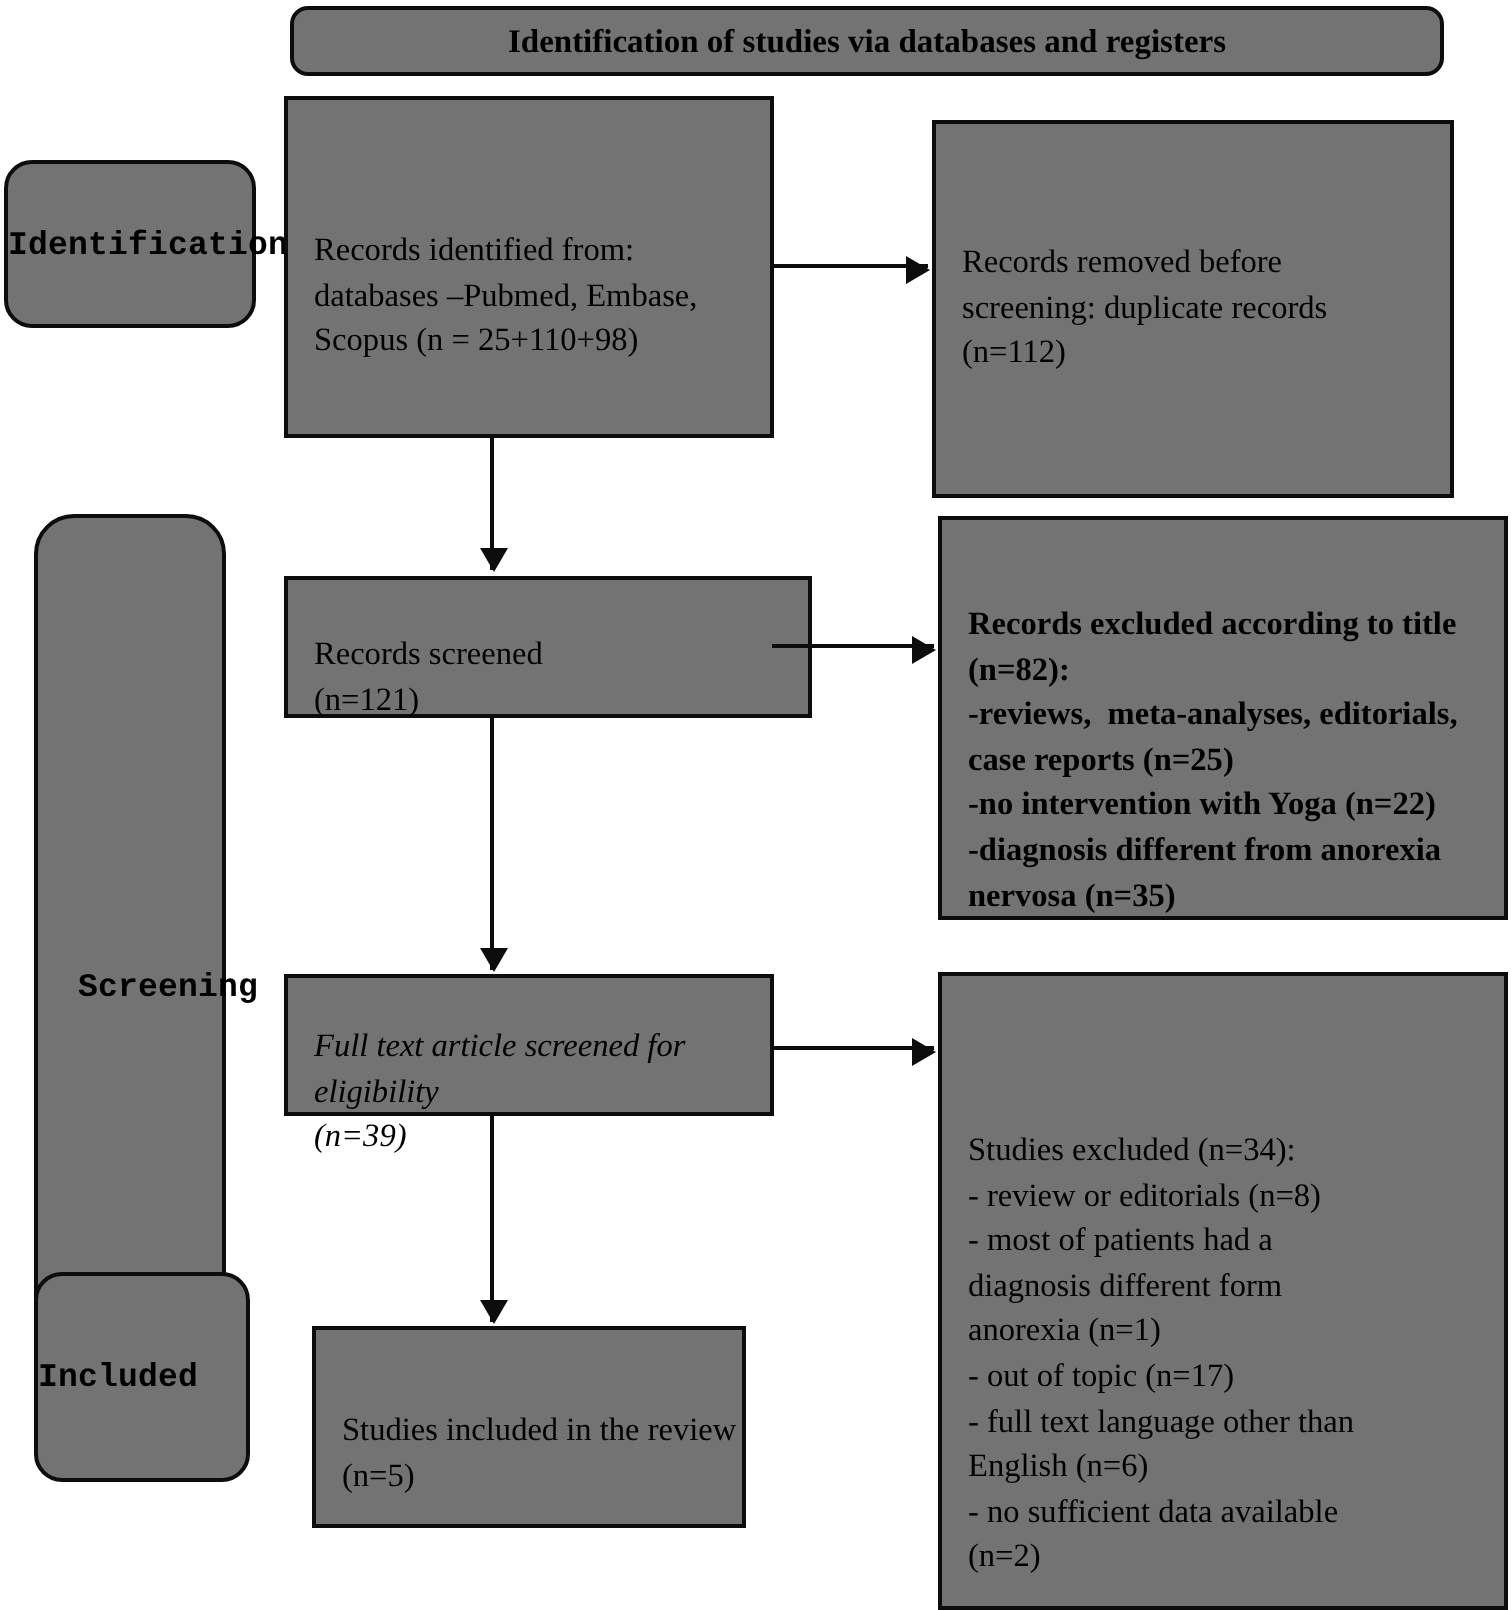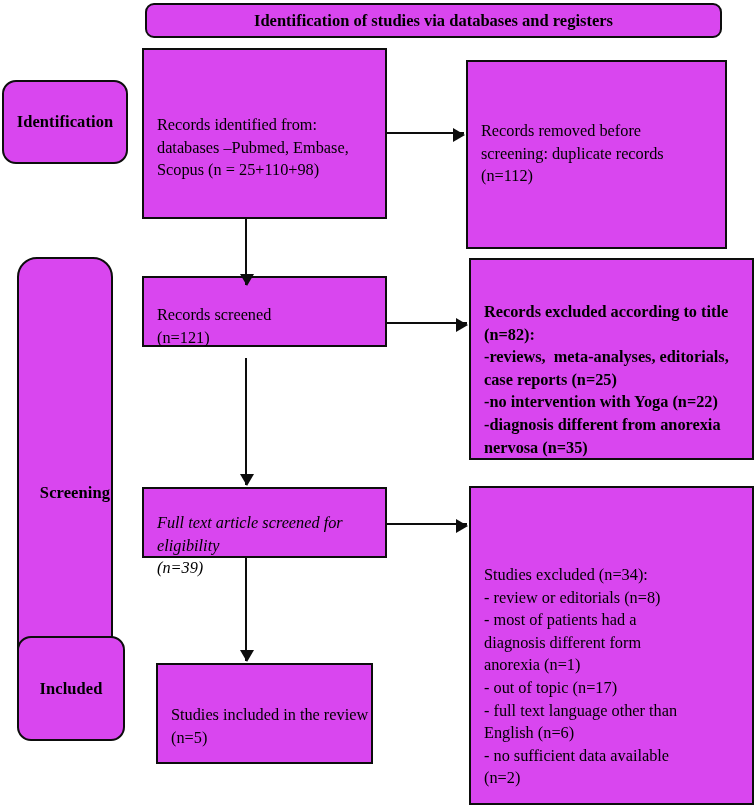--- a/index.html
+++ b/index.html
@@ -14,33 +14,34 @@
   #canvas {
     position: relative;
     width: 756px;
     height: 805px;
     background: #ffffff;
     overflow: hidden;
   }
   .box {
     position: absolute;
     box-sizing: border-box;
-    background: #d946ef;
+    background: #737373;
     border: 2.5px solid #0d0d0d;
   }
   .stage-label {
     border-radius: 14px;
     border-width: 2.5px;
     display: flex;
     align-items: center;
-    justify-content: center;
+    justify-content: flex-start;
     text-align: center;
     font-weight: bold;
     font-size: 16.5px;
     letter-spacing: 0.1px;
+    font-family: Liberation Mono, monospace;
   }
   .header-box {
     border-radius: 9px;
     display: flex;
     align-items: center;
     justify-content: center;
     font-weight: bold;
     font-size: 16.5px;
   }
   .content-box {
@@ -114,21 +115,21 @@
 databases –Pubmed, Embase,
 Scopus (n = 25+110+98)</div>
   </div>
 
   <div class="box content-box" style="left:466px; top:60px; width:261px; height:189px;">
     <div class="content-text" style="top:44px; width:244px;">Records removed before
 screening: duplicate records
 (n=112)</div>
   </div>
 
-  <div class="box content-box" style="left:142px; top:276px; width:245px; height:71px;">
+  <div class="box content-box" style="left:142px; top:288px; width:264px; height:71px;">
     <div class="content-text" style="top:12px; width:228px;">Records screened
 (n=121)</div>
   </div>
 
   <div class="box content-box" style="left:469px; top:258px; width:285px; height:202px;">
     <div class="content-text" style="top:27px; width:270px;font-weight:bold;">Records excluded according to title
 (n=82):
 -reviews,  meta-analyses, editorials,
 case reports (n=25)
 -no intervention with Yoga (n=22)

